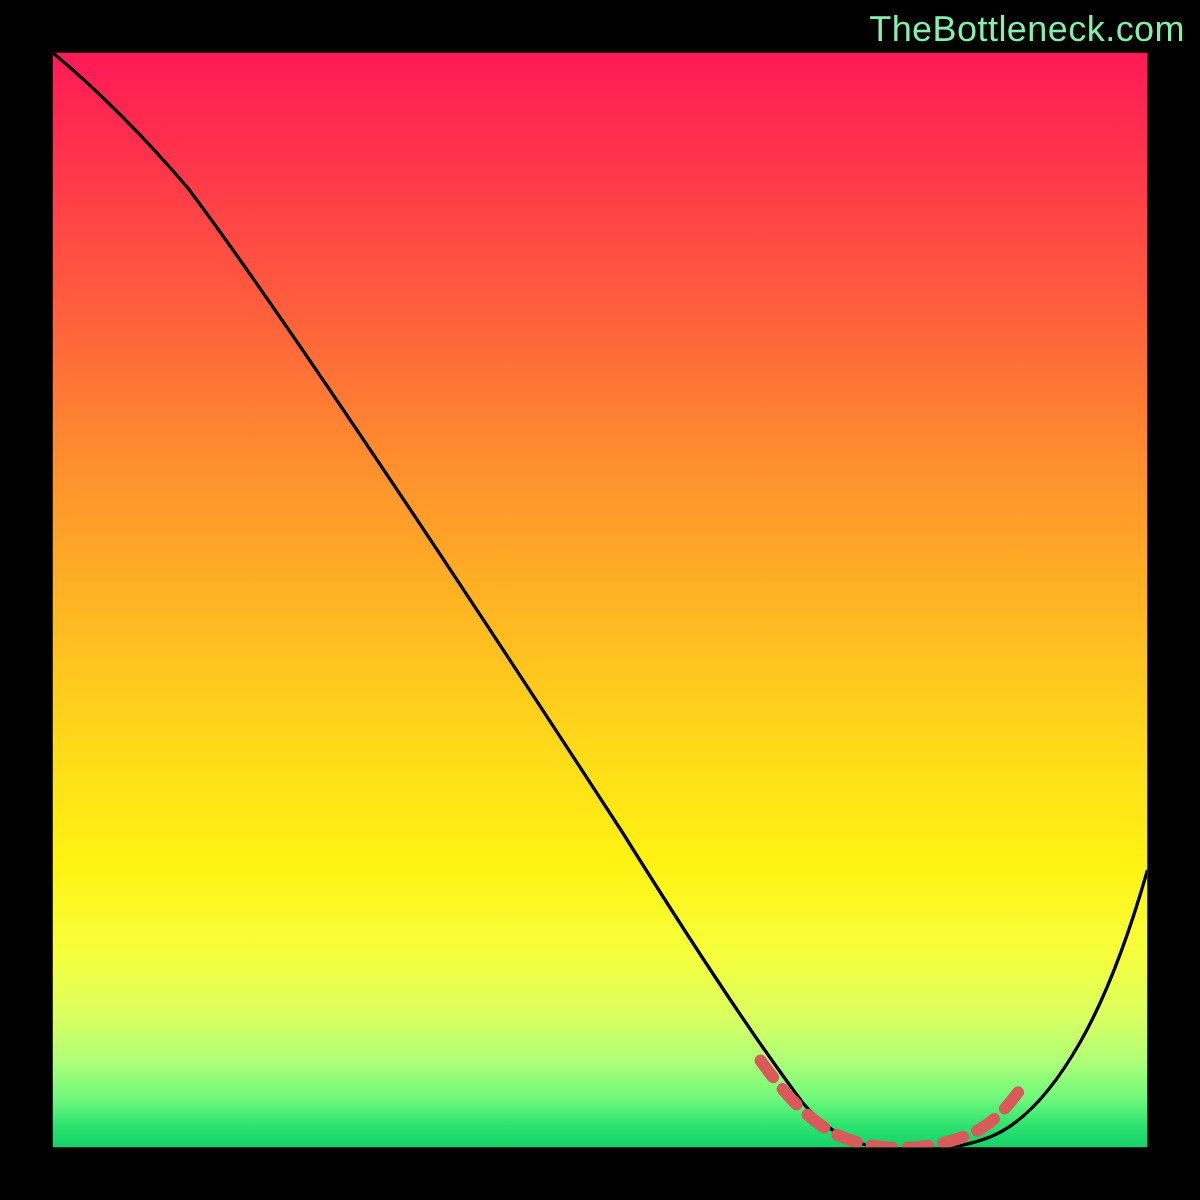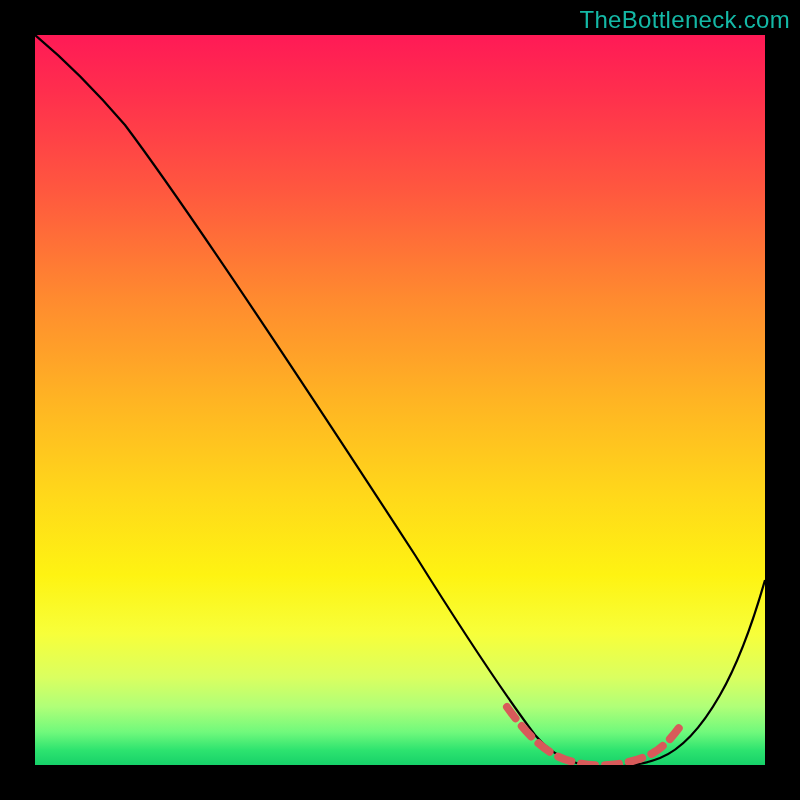--- a/index.html
+++ b/index.html
@@ -14,21 +14,21 @@
   .frame {
     position: relative;
     width: 800px;
     height: 800px;
     background: #000;
   }
   .watermark {
     position: absolute;
     top: 6px;
     right: 10px;
-    color: #14b8a6;
+    color: #86efac;
     font-size: 24px;
     font-weight: 500;
     letter-spacing: 0.3px;
     z-index: 20;
     user-select: none;
   }
   .plot {
     position: absolute;
     left: 35px;
     top: 35px;

